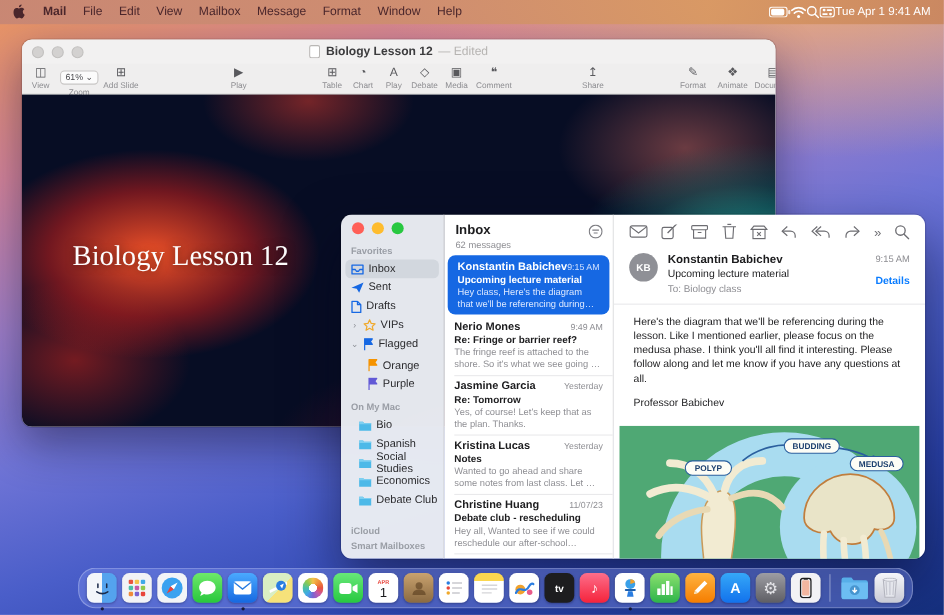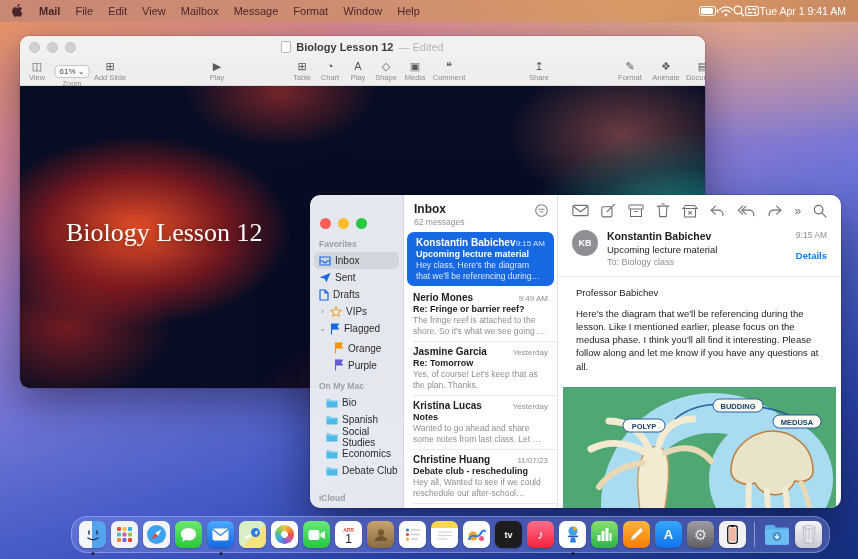--- a/index.html
+++ b/index.html
@@ -53,21 +53,21 @@
   .slide-sub { position:absolute; left:46px; top:132px; font-family:"Liberation Serif", serif;
     font-size:26px; color:#fdfdfd; text-shadow:0 1px 8px rgba(0,0,0,.5); }
   .slide-title { position:absolute; left:28px; top:160px; font-family:"Liberation Serif", serif;
     font-size:60px; color:#ffffff; white-space:nowrap; text-shadow:0 2px 10px rgba(0,0,0,.5); }
 
   
   .mail { position:absolute; left:310px; top:195px; width:531px; height:313px; z-index:10;
     border-radius:10px; overflow:hidden; display:flex;
     box-shadow:0 22px 50px rgba(5,5,30,.5), 0 0 0 1px rgba(0,0,0,.14); }
   
-  .sb { width:94px; background:rgba(233,236,242,.98); border-right:1px solid #d4d6da; padding-top:23px; font-size:10px; color:#2b2b2e; }
+  .sb { width:94px; background:rgba(233,236,242,.98); border-right:1px solid #d4d6da; padding-top:7px; font-size:10px; color:#2b2b2e; }
   .sb .lights { display:flex; gap:7px; padding-left:10px; }
   .tl-close{background:#ff5f57;} .tl-min{background:#febc2e;} .tl-zoom{background:#28c840;}
   .sb-section { font-size:8.5px; color:#9a9ea6; font-weight:600; margin:10px 0 3px 9px; }
   .srow { display:flex; align-items:center; gap:4px; height:17px; padding-left:9px; position:relative; }
   .srow svg { flex:0 0 auto; }
   .srow.sel { background:#d2d7de; border-radius:5px; margin:0 4px; padding-left:5px; }
   .srow .chev { width:7px; font-size:8px; color:#8d9097; text-align:center; }
   .srow.indent { padding-left:24px;align-items:flex-end; }
   .srow.child { padding-left:16px; }
 
@@ -234,21 +234,21 @@
     <div class="kt-item" style="left:310px">
       <div class="g">◔</div>
       <div class="lb">Chart</div>
     </div>
     <div class="kt-item" style="left:338px">
       <div class="g">A</div>
       <div class="lb">Play</div>
     </div>
     <div class="kt-item" style="left:366px">
       <div class="g">◇</div>
-      <div class="lb">Shape</div>
+      <div class="lb">Debate</div>
     </div>
     <div class="kt-item" style="left:395px">
       <div class="g">▣</div>
       <div class="lb">Media</div>
     </div>
     <div class="kt-item" style="left:429px">
       <div class="g">❝</div>
       <div class="lb">Comment</div>
     </div>
     <div class="kt-item" style="left:519px">
@@ -496,22 +496,22 @@
         <div class="dh-subj">Upcoming lecture material</div>
         <div class="dh-to"><span>To:</span> <span>Biology class</span></div>
       </div>
       <div class="dh-right">
         <div class="dh-time">9:15 AM</div>
         <div class="dh-details">Details</div>
       </div>
     </div>
 
     <div class="dt-body">
+      <p>Here's the diagram that we'll be referencing during the lesson. Like I mentioned earlier, please focus on the medusa phase.  I think you'll all find it interesting. Please follow along and let me know if you have any questions at all.</p>
       <p>Professor Babichev</p>
-      <p>Here's the diagram that we'll be referencing during the lesson. Like I mentioned earlier, please focus on the medusa phase.  I think you'll all find it interesting. Please follow along and let me know if you have any questions at all.</p>
     </div>
 
     <div class="diagram">
       <svg viewBox="0 0 273 146">
         <rect x="0" y="0" width="273" height="146" fill="#4fa874"></rect>
         <circle cx="150" cy="118" r="92" fill="none" stroke="#a9dcf0" stroke-width="40"></circle>
         <circle cx="208" cy="92" r="62" fill="#a9dcf0"></circle>
 
         <path d="M78 132 C74 100 72 78 82 66 C92 55 100 58 104 70 C108 84 104 110 100 132 Z" fill="#f2ebd2" stroke="#c89a5a" stroke-width="1.4"></path>
         <path d="M84 66 C66 56 48 52 28 62" fill="none" stroke="#f2ebd2" stroke-width="7" stroke-linecap="round"></path>

